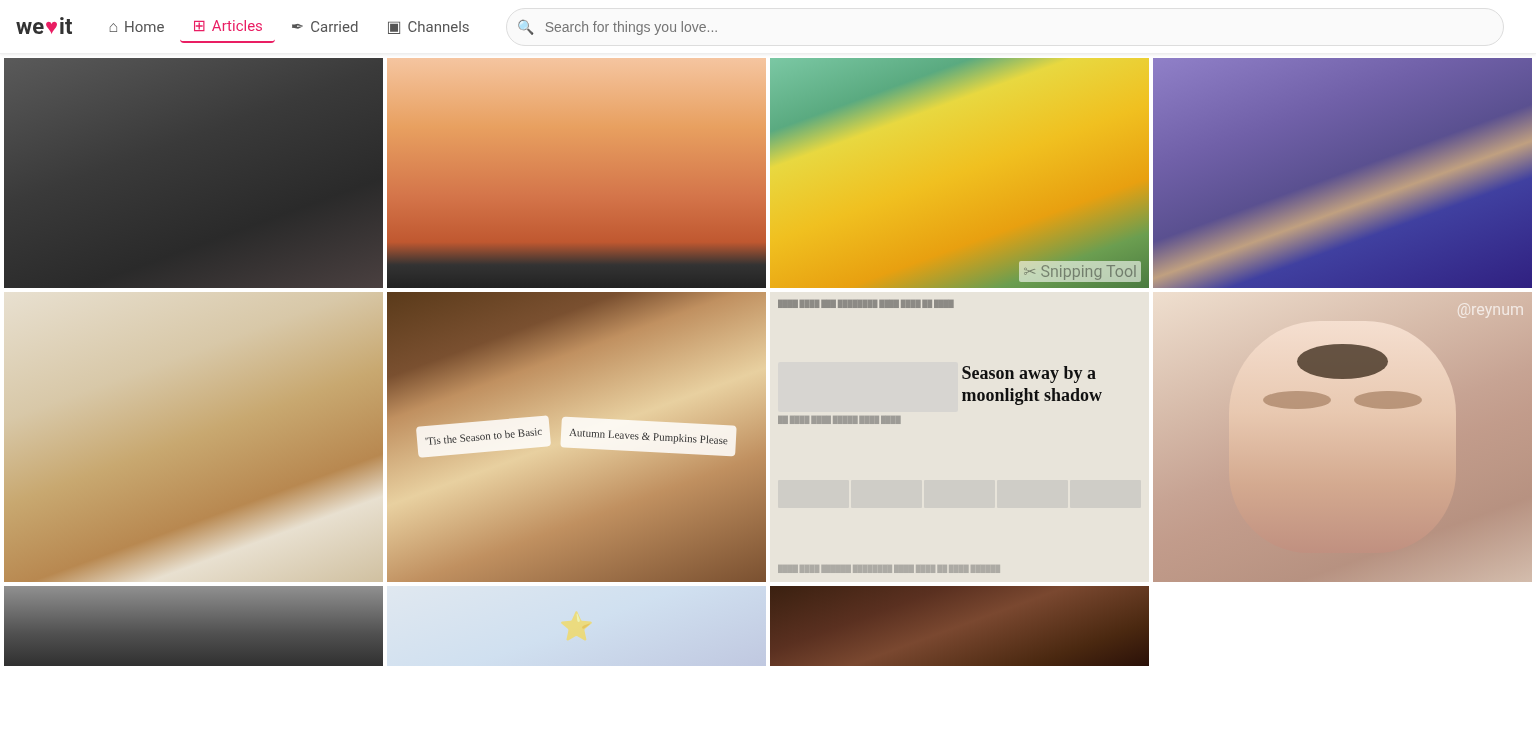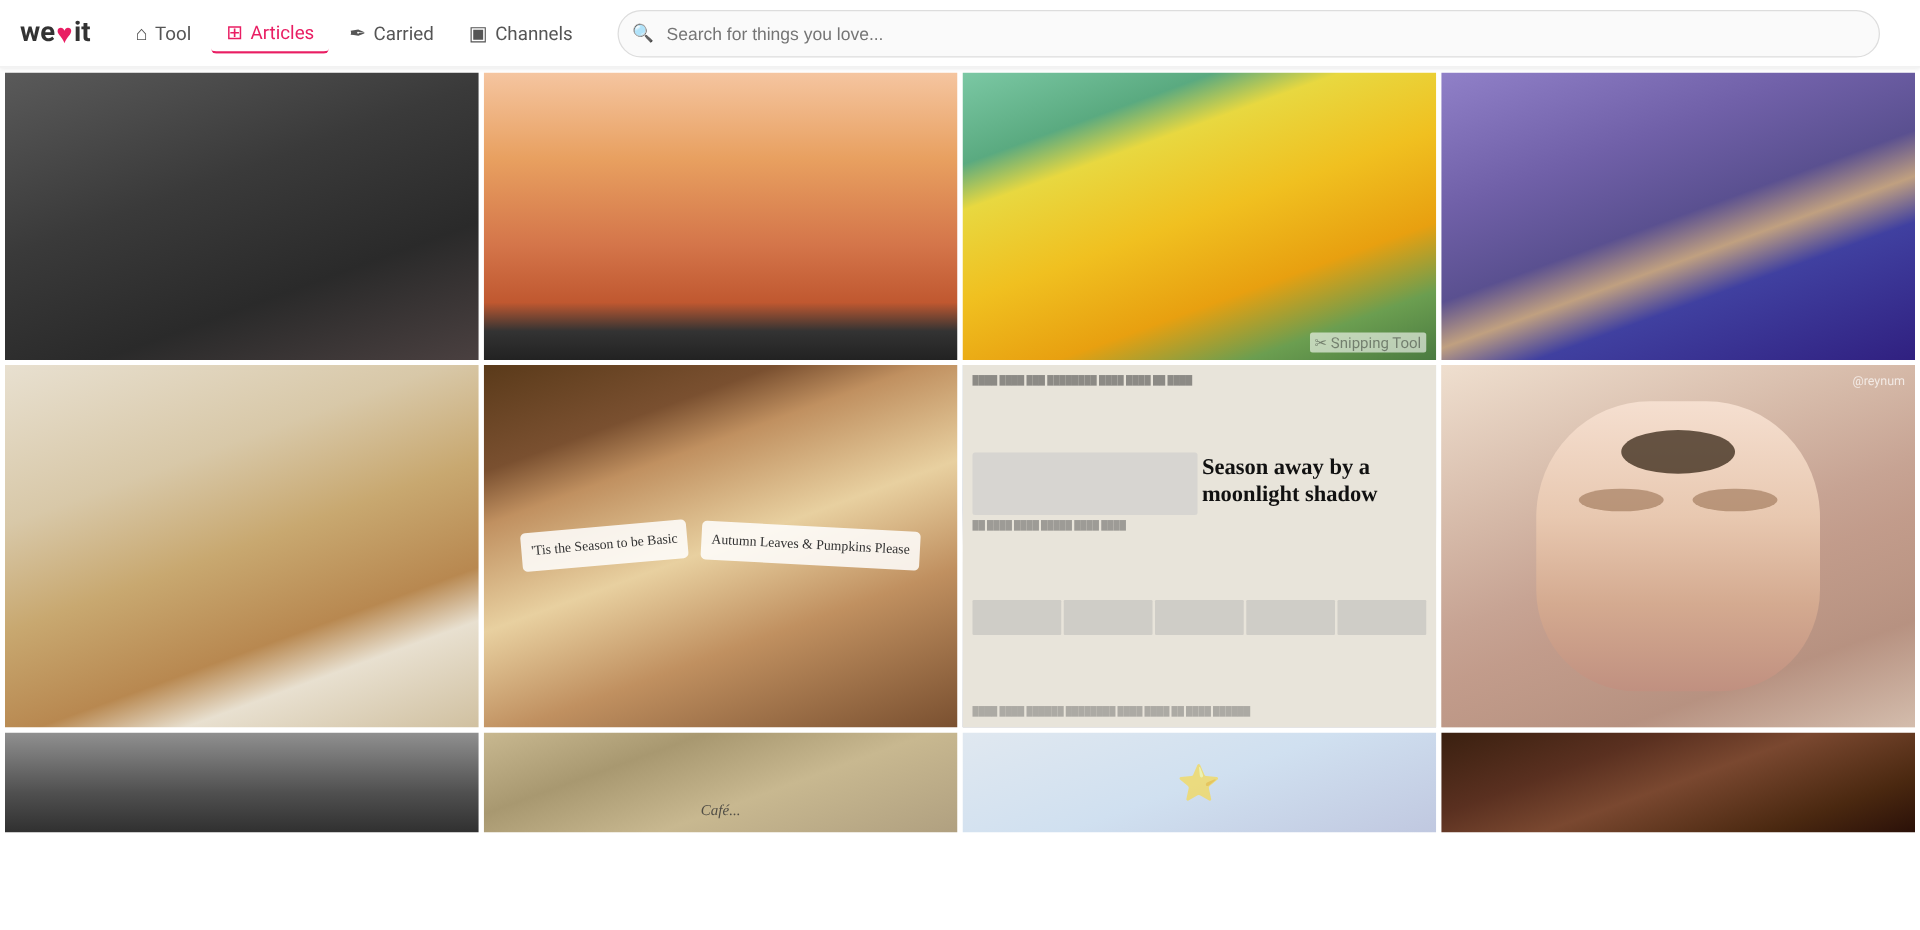--- a/index.html
+++ b/index.html
@@ -173,41 +173,41 @@
       color: #111;
       line-height: 1.3;
       text-align: left;
     }
 
     
     .snipping-watermark {
       position: absolute;
       bottom: 6px;
       right: 8px;
-      font-size: 12px;
+      font-size: 16px;
       color: rgba(0,0,0,0.4);
       background: rgba(255,255,255,0.6);
       padding: 1px 4px;
       border-radius: 2px;
     }
   </style>
 </head>
 <body>
 
 <header class="header">
   <a class="logo" href="#">
     <span>we</span>
     <span class="logo-heart">♥</span>
     <span>it</span>
   </a>
 
   <nav class="nav">
     <a class="nav-item" href="#">
       <span class="nav-icon">⌂</span>
-      <span>Tool</span>
+      <span>Home</span>
     </a>
     <a class="nav-item active" href="#">
       <span class="nav-icon">⊞</span>
       <span>Articles</span>
     </a>
     <a class="nav-item" href="#">
       <span class="nav-icon">✒</span>
       <span>Carried</span>
     </a>
     <a class="nav-item" href="#">
@@ -295,34 +295,29 @@
       <div class="img-sim card-2-4"></div>
       <div style="position:absolute;inset:0;background:linear-gradient(160deg,#f0e0d0 0%,#e0c8b8 20%,#d0b0a0 40%,#c09888 60%,#b08878 80%,#d0b8a8 100%);opacity:0.85;"></div>
 
       <div style="position:absolute;inset:0;display:flex;align-items:center;justify-content:center;">
         <div style="width:60%;height:80%;border-radius:40% 40% 35% 35%;background:linear-gradient(180deg,#f5dfd0 0%,#e8c8b0 40%,#d4aa90 70%,#c09080 100%);position:relative;">
           <div style="position:absolute;top:10%;left:30%;width:40%;height:15%;background:#2a1a0a;border-radius:50%;opacity:0.7;"></div>
           <div style="position:absolute;top:30%;left:15%;width:30%;height:8%;background:#8a6040;border-radius:50%;opacity:0.5;"></div>
           <div style="position:absolute;top:30%;right:15%;width:30%;height:8%;background:#8a6040;border-radius:50%;opacity:0.5;"></div>
         </div>
       </div>
-      <div style="position:absolute;top:8px;right:8px;font-size:10px;color:rgba(255,255,255,0.7);">@reynum</div>
+      <div style="position:absolute;top:8px;right:8px;font-size:16px;color:rgba(255,255,255,0.7);">@reynum</div>
       <div class="card-overlay"></div>
     </div>
 
     <div class="card">
       <div class="img-sim card-3-1"></div>
       <div class="card-overlay"></div>
     </div>
 
-    <div class="card" style="position:relative;">
-      <div class="img-sim card-3-2"></div>
-      <div style="position:absolute;bottom:10px;left:50%;transform:translateX(-50%);font-size:12px;font-family:Georgia,serif;color:#333;font-style:italic;opacity:0.8;white-space:nowrap;">Café...</div>
-      <div class="card-overlay"></div>
-    </div>
 
     <div class="card">
       <div class="img-sim card-3-3"></div>
       <div style="position:absolute;inset:0;display:flex;align-items:center;justify-content:center;">
         <span style="font-size:28px;opacity:0.6;">⭐</span>
       </div>
       <div class="card-overlay"></div>
     </div>
 
     <div class="card">

